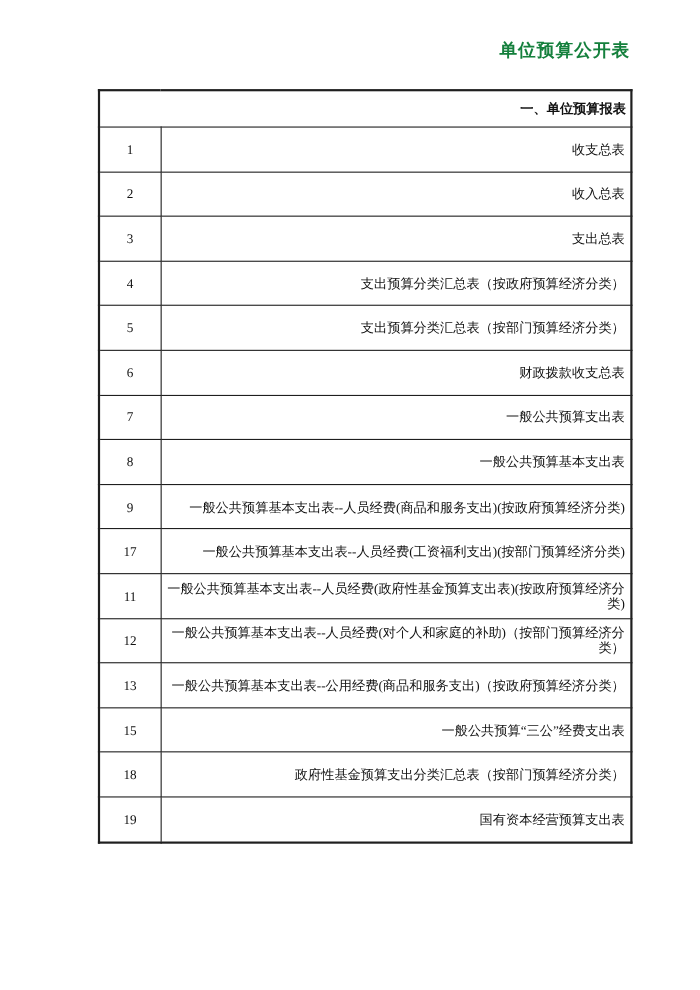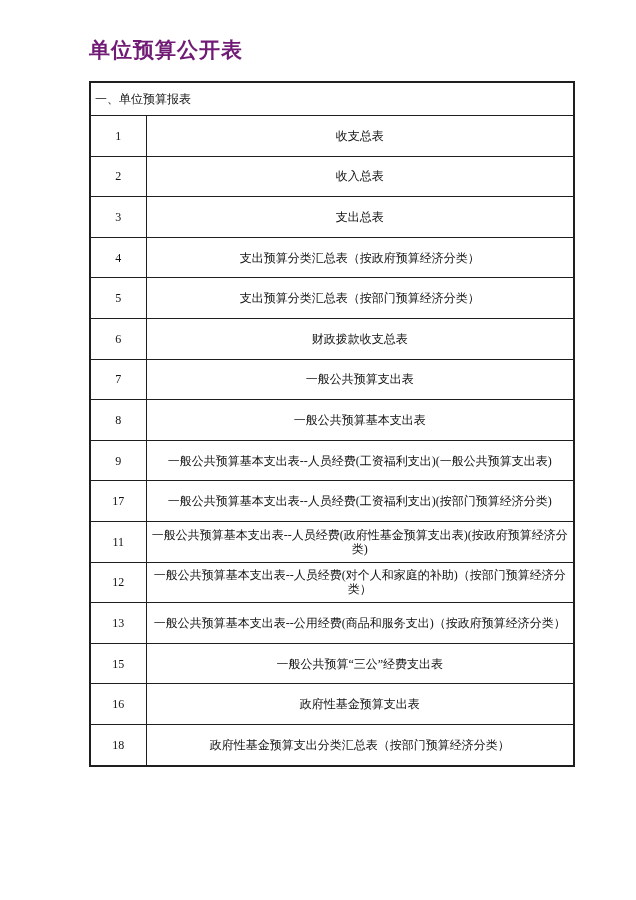--- a/index.html
+++ b/index.html
@@ -12,58 +12,59 @@
     width: 636px;
     height: 900px;
     font-family: "Liberation Serif", "DejaVu Serif", serif;
     color: #1a1a1a;
   }
   .doc-title {
     position: absolute;
     top: 36px;
     left: 89px;
     width: 484px;
-    text-align: left;
-    font-size: 21px;
+    text-align: right;
+    font-size: 16px;
     font-weight: bold;
     letter-spacing: 1px;
-    color: #701a75;
+    color: #15803d;
   }
   table.report-table {
     position: absolute;
     left: 89px;
     top: 81px;
     width: 484px;
     border-collapse: collapse;
     table-layout: fixed;
     border: 2px solid #1f1f1f;
   }
   table.report-table td {
     border: 1px solid #1f1f1f;
     font-size: 12px;
     line-height: 14px;
     color: #111111;
     overflow: hidden;
   }
   td.section {
     height: 28px;
-    font-weight: normal;
+    font-weight: bold;
     padding: 2px 4px;
     vertical-align: middle;
     font-size: 12px;
+    text-align: right;
   }
   td.num {
     height: 35.6px;
     text-align: center;
     vertical-align: middle;
     padding: 0;
   }
   td.name {
     height: 35.6px;
-    text-align: center;
+    text-align: right;
     vertical-align: middle;
     padding: 2px 5px;
   }
 </style>
 </head>
 <body>
 
 <div class="doc-title">单位预算公开表</div>
 
 <table class="report-table">
@@ -102,21 +103,21 @@
     <tr>
       <td class="num">7</td>
       <td class="name">一般公共预算支出表</td>
     </tr>
     <tr>
       <td class="num">8</td>
       <td class="name">一般公共预算基本支出表</td>
     </tr>
     <tr>
       <td class="num">9</td>
-      <td class="name">一般公共预算基本支出表--人员经费(工资福利支出)(一般公共预算支出表)</td>
+      <td class="name">一般公共预算基本支出表--人员经费(商品和服务支出)(按政府预算经济分类)</td>
     </tr>
     <tr>
       <td class="num">17</td>
       <td class="name">一般公共预算基本支出表--人员经费(工资福利支出)(按部门预算经济分类)</td>
     </tr>
     <tr>
       <td class="num">11</td>
       <td class="name">一般公共预算基本支出表--人员经费(政府性基金预算支出表)(按政府预算经济分类)</td>
     </tr>
     <tr>
@@ -125,21 +126,21 @@
     </tr>
     <tr>
       <td class="num">13</td>
       <td class="name">一般公共预算基本支出表--公用经费(商品和服务支出)（按政府预算经济分类）</td>
     </tr>
     <tr>
       <td class="num">15</td>
       <td class="name">一般公共预算“三公”经费支出表</td>
     </tr>
     <tr>
-      <td class="num">16</td>
-      <td class="name">政府性基金预算支出表</td>
+      <td class="num">18</td>
+      <td class="name">政府性基金预算支出分类汇总表（按部门预算经济分类）</td>
     </tr>
     <tr>
-      <td class="num">18</td>
-      <td class="name">政府性基金预算支出分类汇总表（按部门预算经济分类）</td>
+      <td class="num">19</td>
+      <td class="name">国有资本经营预算支出表</td>
     </tr>
   </tbody>
 </table>
 
 </body></html>

